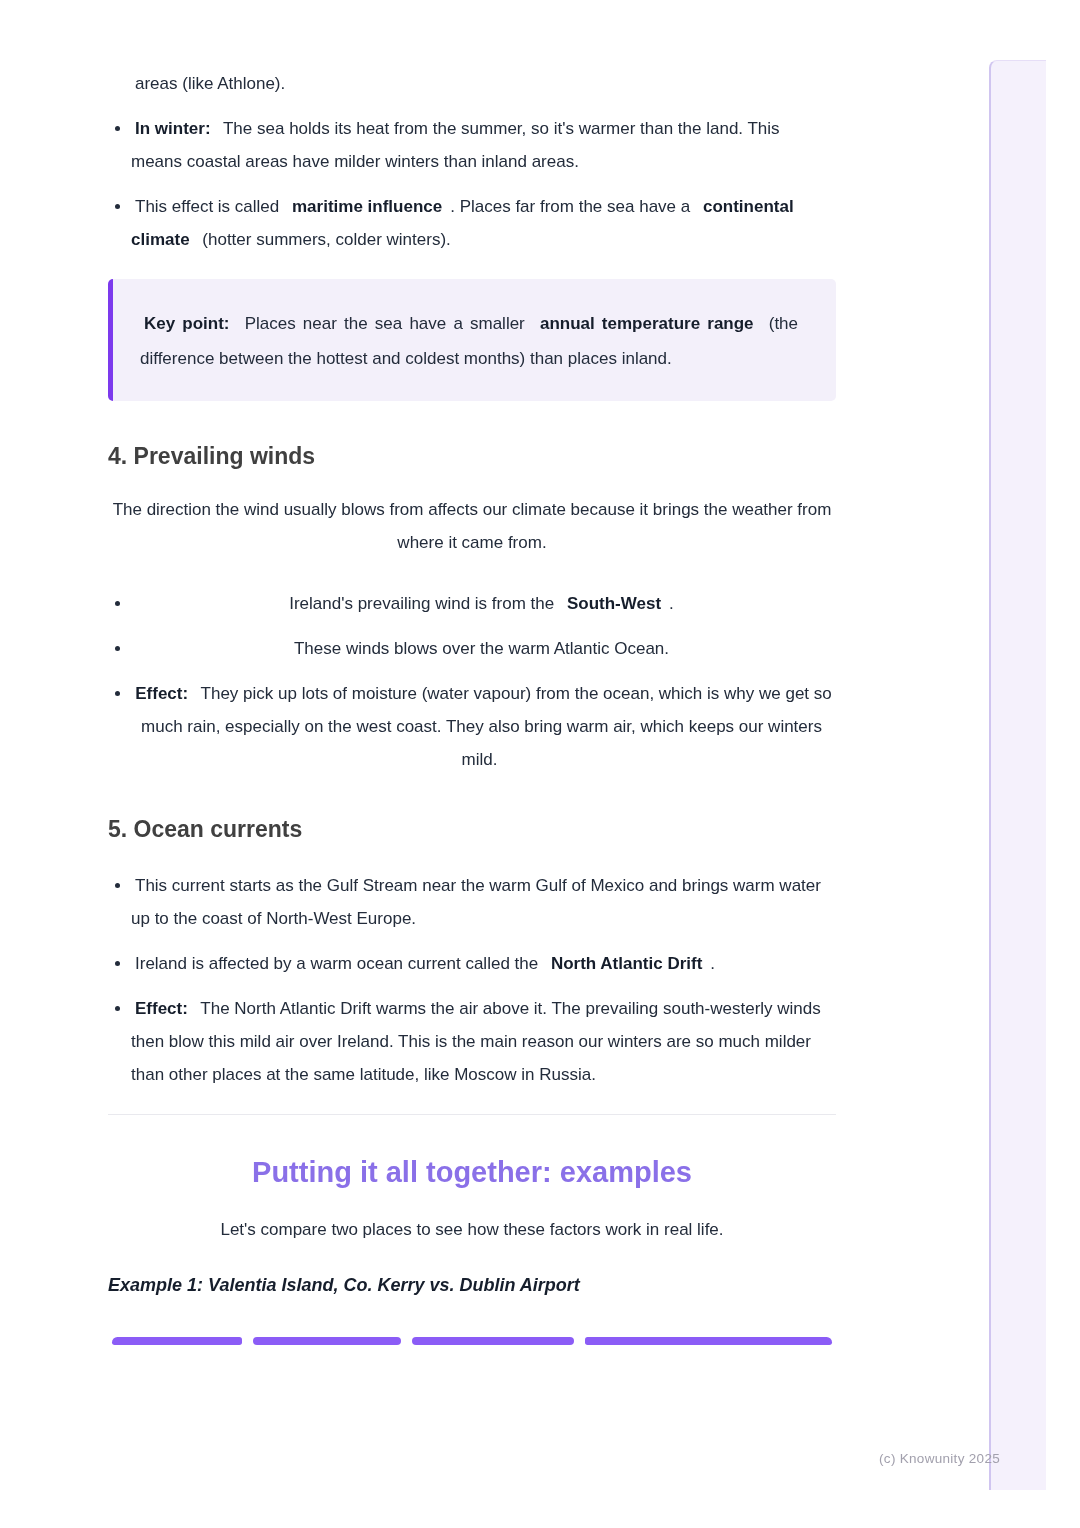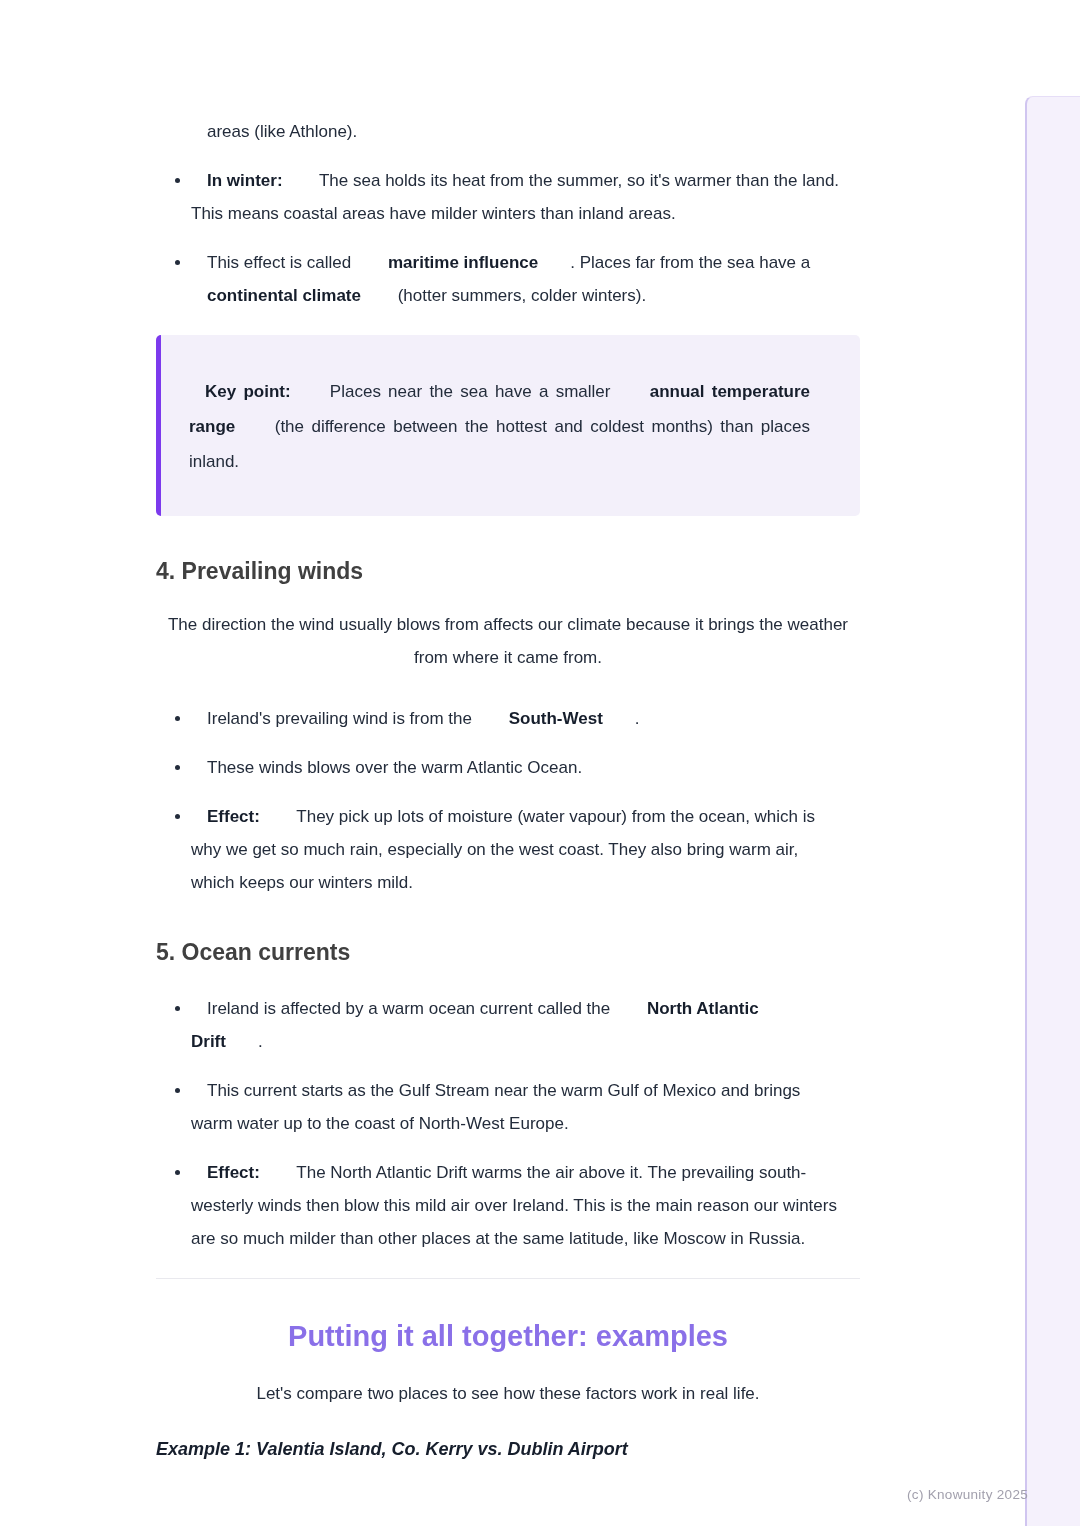--- a/index.html
+++ b/index.html
@@ -1,15 +1,15 @@
 <!DOCTYPE html>
 <html><head>
 <meta charset="utf-8">
 <style>
-  * { margin: 16px; padding: 0; box-sizing: border-box; }
+  * { margin: 4px; padding: 0; box-sizing: border-box; }
   html, body { width: 1080px; height: 1528px; }
   body {
     position: relative;
     background: #ffffff;
     overflow: hidden;
     font-family: "Liberation Sans", "DejaVu Sans", sans-serif;
     color: #232c3b;
   }
 
   
@@ -18,21 +18,21 @@
     left: 977px; top: 48px;
     width: 57px; height: 1430px;
     background: #f5f1fc;
     border-left: 2px solid #d0c5f0;
     border-top: 1px solid #e6def7;
     border-top-left-radius: 8px;
   }
 
   .watermark {
     position: absolute;
-    top: 1439px; right: 68px;
+    top: 1439px; right: 84px;
     font-size: 13.5px;
     color: #a2a0ad;
     letter-spacing: 0.3px;
     z-index: 2;
   }
 
   .content {
     position: absolute;
     left: 92px; top: 0;
     width: 736px;
@@ -60,37 +60,37 @@
   }
   ul.bullets > li.continuation::before { display: none; }
 
   .b { font-weight: 700; color: #161e2c; }
 
   .callout {
     margin-top: 23px;
     background: #f3f0fa;
     border-left: 5px solid #7c3aed;
     border-radius: 5px;
-    padding: 23px 34px 21px 12px;
+    padding: 23px 34px 21px 23px;
   }
   .callout-text {
     font-size: 17px;
     line-height: 35px;
     text-align: justify;
   }
 
   h3.section-heading {
     margin-top: 40px;
     font-size: 23px;
     line-height: 30px;
     font-weight: 700;
     color: #404040;
   }
   h3.section-heading + p.body { margin-top: 22px; }
-  p.body + ul.bullets { margin-top: 28px; }
+  p.body + ul.bullets { margin-top: 28px; text-align: center; }
   .m-sect2 { margin-top: 38px !important; }
   .m-p2 { margin-top: 21px !important; }
   .m-ul2 { margin-top: 25px !important; }
 
   hr.divider {
     margin-top: 23px;
     border: none;
     border-top: 1px solid #e9e9ee;
   }
 
@@ -149,22 +149,22 @@
     <h3 class="section-heading">4. Prevailing winds</h3>
     <p class="body">The direction the wind usually blows from affects our climate because it brings the weather from where it came from.</p>
     <ul class="bullets">
         <li><span>Ireland's prevailing wind is from the </span><span class="b">South-West</span><span>.</span></li>
         <li><span>These winds blows over the warm Atlantic Ocean.</span></li>
         <li><span class="b">Effect:</span><span> They pick up lots of moisture (water vapour) from the ocean, which is why we get so much rain, especially on the west coast. They also bring warm air, which keeps our winters mild.</span></li>
       </ul>
 
     <h3 class="section-heading m-sect2">5. Ocean currents</h3>
     <ul class="bullets m-ul2">
+        <li><span>This current starts as the Gulf Stream near the warm Gulf of Mexico and brings warm water up to the coast of North-West Europe.</span></li>
         <li><span>Ireland is affected by a warm ocean current called the </span><span class="b">North Atlantic Drift</span><span>.</span></li>
-        <li><span>This current starts as the Gulf Stream near the warm Gulf of Mexico and brings warm water up to the coast of North-West Europe.</span></li>
         <li><span class="b">Effect:</span><span> The North Atlantic Drift warms the air above it. The prevailing south-westerly winds then blow this mild air over Ireland. This is the main reason our winters are so much milder than other places at the same latitude, like Moscow in Russia.</span></li>
       </ul>
 
     <hr class="divider">
 
     <h2 class="big-heading">Putting it all together: examples</h2>
     <p class="body">Let's compare two places to see how these factors work in real life.</p>
     <h4 class="example-heading">Example 1: Valentia Island, Co. Kerry vs. Dublin Airport</h4>
 
     <div class="table-head">

